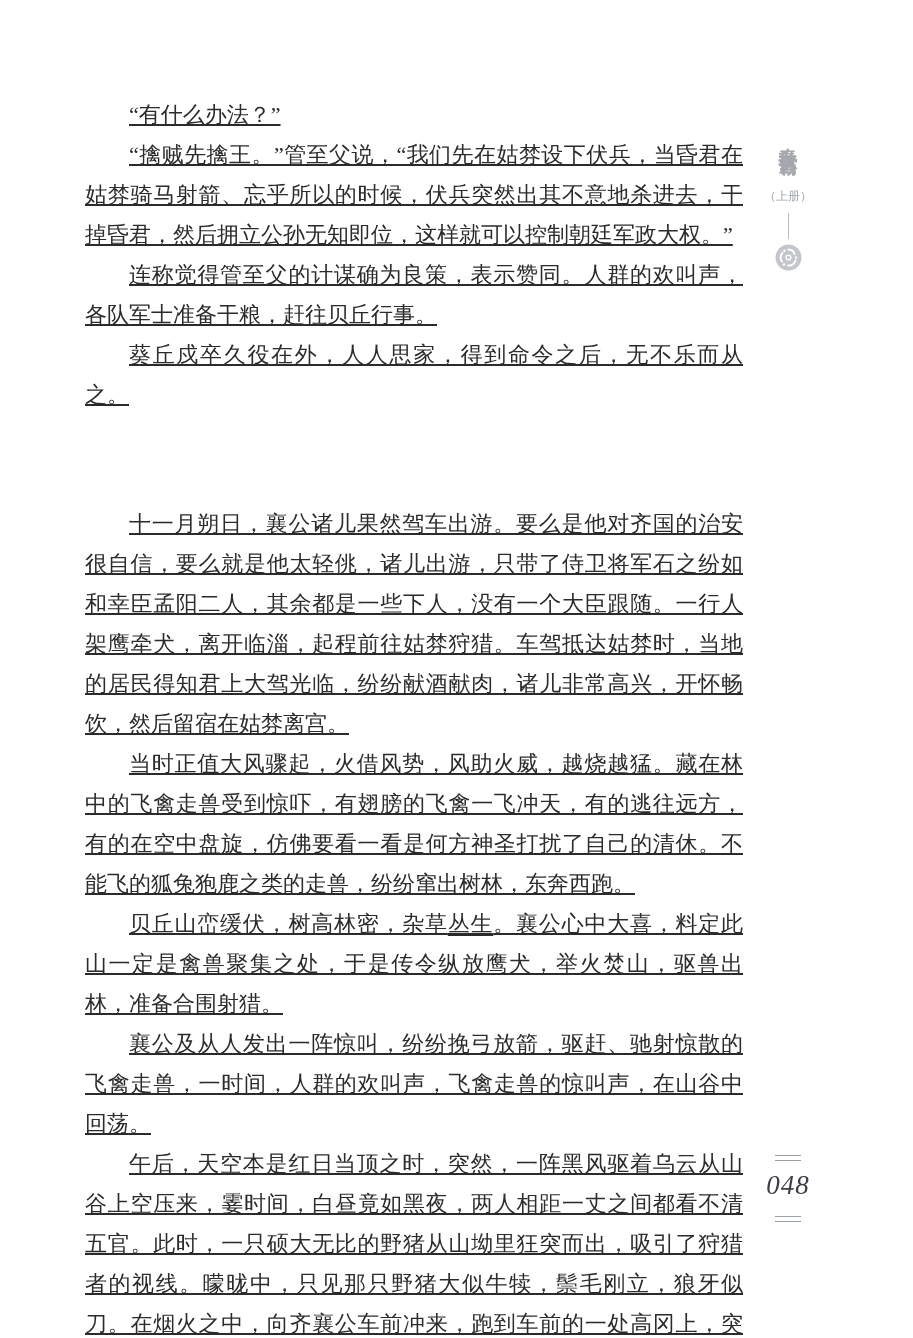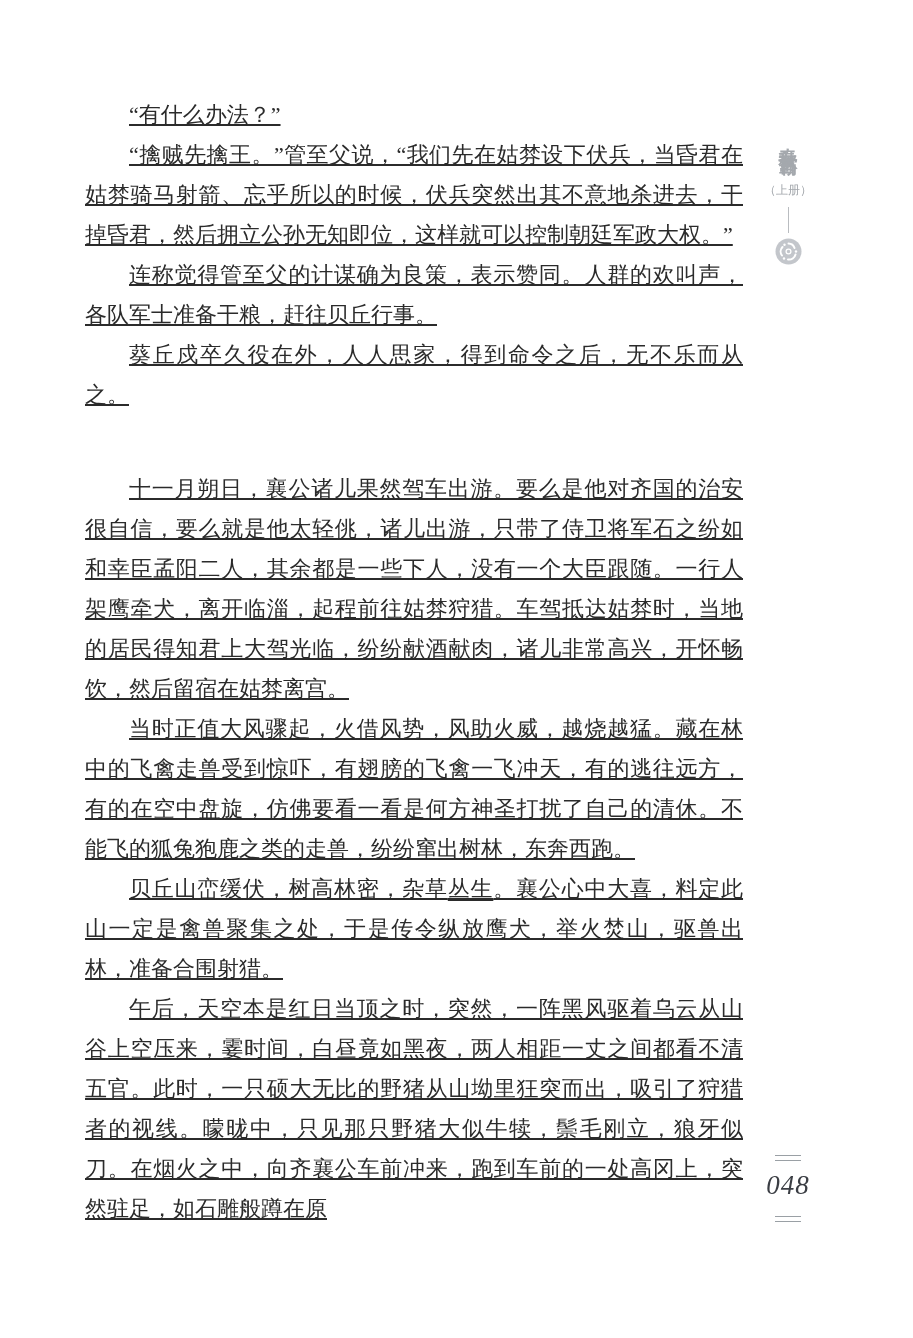--- a/index.html
+++ b/index.html
@@ -21,41 +21,42 @@
     left: 85px; top: 95px; width: 658px;
     font-size: 22px; line-height: 40px;
     color: #2b2b2b;
     text-align: justify;
   }
   .text-block p.para {
     margin: 0; padding: 0;
     text-indent: 2em;
     text-decoration: underline;
   }
-  .text-block p.section-break { margin-top: 54px; }
+  .text-block p.section-break { margin-top: 89px; }
   .text-block span.u { text-decoration: underline; text-underline-offset: 3px; }
 
   
   .sidebar {
     position: absolute; left: 760px; top: 96px; width: 56px;
     color: #a4a8ad;
     text-align: center;
   }
   .book-title {
     writing-mode: vertical-rl;
     font-weight: bold;
     font-size: 19px;
     letter-spacing: 3px;
     margin: 0 auto;
     display: block;
     height: 86px;
     line-height: 56px; 
   }
   .volume {
     font-size: 12px;
+    margin-top: 6px;
     letter-spacing: 0px;
     white-space: nowrap;
   }
   .divider-v {
     width: 1px; height: 26px;
     background: #b9bcc0;
     margin: 8px auto 0 auto;
   }
   .seal {
     margin: 5px auto 0 auto;
@@ -89,20 +90,21 @@
 <div class="page">
 
   <div class="text-block">
       <p class="para"><span>“有什么办法？”</span></p>
       <p class="para"><span>“擒贼先擒王。”管至父说，“我们先在姑棼设下伏兵，当昏君在姑棼骑马射箭、忘乎所以的时候，伏兵突然出其不意地杀进去，干掉昏君，然后拥立公孙无知即位，这样就可以控制朝廷军政大权。”</span></p>
       <p class="para"><span>连称觉得管至父的计谋确为良策，表示赞同。人群的欢叫声，各队军士准备干粮，赶往贝丘行事。</span></p>
       <p class="para"><span>葵丘戍卒久役在外，人人思家，得到命令之后，无不乐而从之。</span></p>
       <p class="para section-break"><span>十一月朔日，襄公诸儿果然驾车出游。要么是他对齐国的治安很自信，要么就是他太轻佻，诸儿出游，只带了侍卫将军石之纷如和幸臣孟阳二人，其余都是一些下人，没有一个大臣跟随。一行人架鹰牵犬，离开临淄，起程前往姑棼狩猎。车驾抵达姑棼时，当地的居民得知君上大驾光临，纷纷献酒献肉，诸儿非常高兴，开怀畅饮，然后留宿在姑棼离宫。</span></p>
       <p class="para"><span>当时正值大风骤起，火借风势，风助火威，越烧越猛。藏在林中的飞禽走兽受到惊吓，有翅膀的飞禽一飞冲天，有的逃往远方，有的在空中盘旋，仿佛要看一看是何方神圣打扰了自己的清休。不能飞的狐兔狍鹿之类的走兽，纷纷窜出树林，东奔西跑。</span></p>
       <p class="para"><span>贝丘山峦缓伏，树高林密，杂草</span><span class="u">丛生</span><span>。襄公心中大喜，料定此山一定是禽兽聚集之处，于是传令纵放鹰犬，举火焚山，驱兽出林，准备合围射猎。</span></p>
+      <p class="para"><span>襄公及从人发出一阵惊叫，纷纷挽弓放箭，驱赶、驰射惊散的飞禽走兽，一时间，人群的欢叫声，飞禽走兽的惊叫声，在山谷中回荡。</span></p>
       <p class="para"><span>午后，天空本是红日当顶之时，突然，一阵黑风驱着乌云从山谷上空压来，霎时间，白昼竟如黑夜，两人相距一丈之间都看不清五官。此时，一只硕大无比的野猪从山坳里狂突而出，吸引了狩猎者的视线。曚昽中，只见那只野猪大似牛犊，鬃毛刚立，狼牙似刀。在烟火之中，向齐襄公车前冲来，跑到车前的一处高冈上，突然驻足，如石雕般蹲在原</span></p>
     </div>
 
   <div class="sidebar">
     <span class="book-title">春秋首霸</span>
     <div class="volume">（上册）</div>
     <div class="divider-v"></div>
     <svg class="seal" viewBox="0 0 27 27">
       <circle cx="13.5" cy="13.5" r="13" fill="#c3c6cb"></circle>
       <circle cx="13.5" cy="13.5" r="2.4" fill="none" stroke="#ffffff" stroke-width="1.3"></circle>

